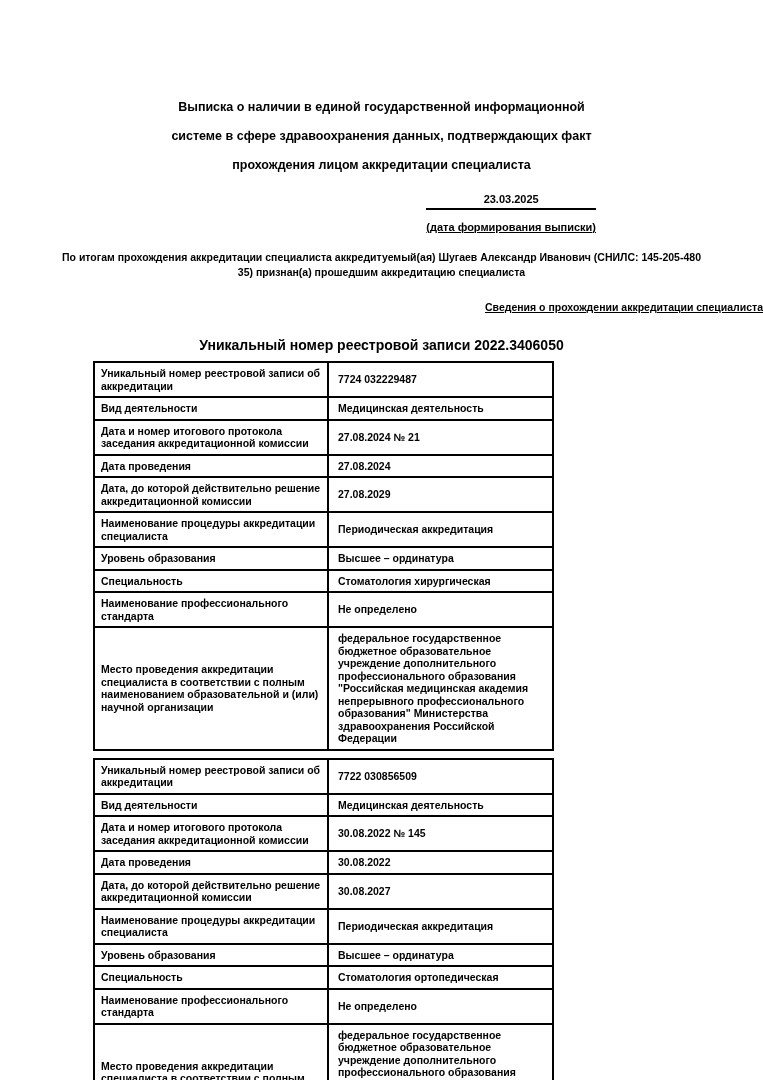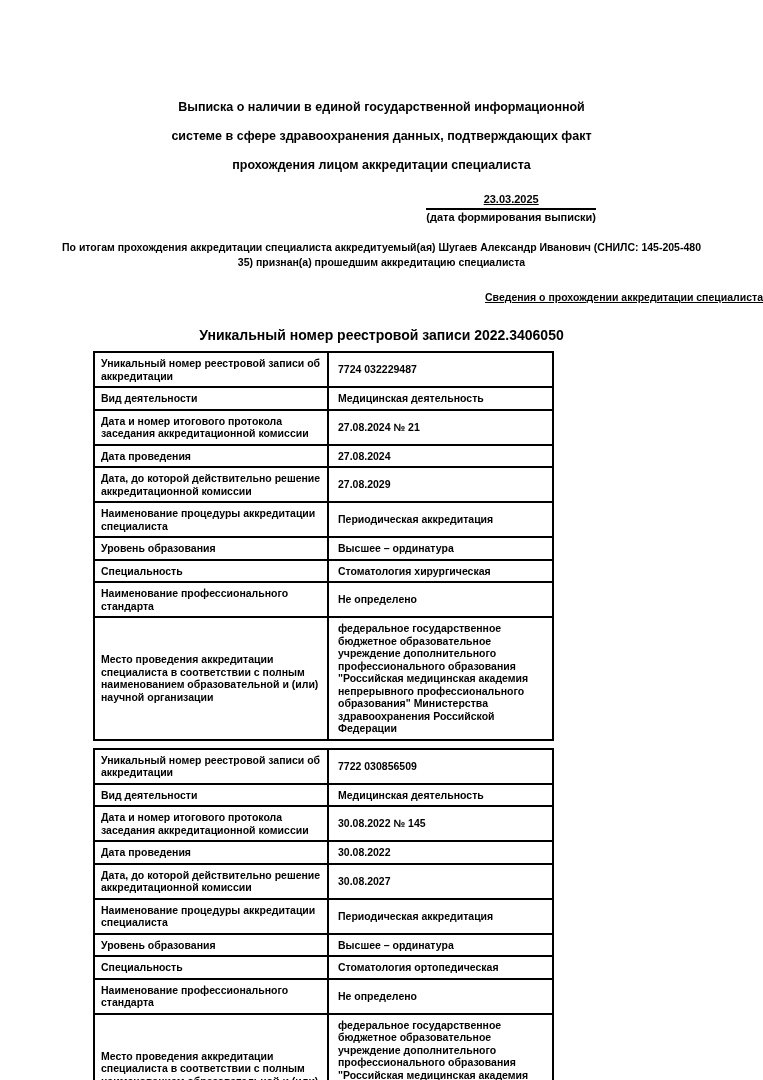--- a/index.html
+++ b/index.html
@@ -27,25 +27,25 @@
     margin: 13px 167px 0 auto;
     text-align: center;
     font-size: 11px;
     font-weight: bold;
     line-height: 13px;
   }
   .date-value {
     display: block;
     border-bottom: 2px solid #000;
     padding-bottom: 2px;
-    text-decoration: underline;
   }
   .date-caption {
     display: block;
-    padding-top: 1px;
+    padding-top: 11px;
+    text-decoration: underline;
   }
   .intro {
     margin: 16px auto 0 auto;
     max-width: 645px;
     text-align: center;
     font-size: 10.5px;
     font-weight: bold;
     line-height: 15px;
   }
   .section-heading {

